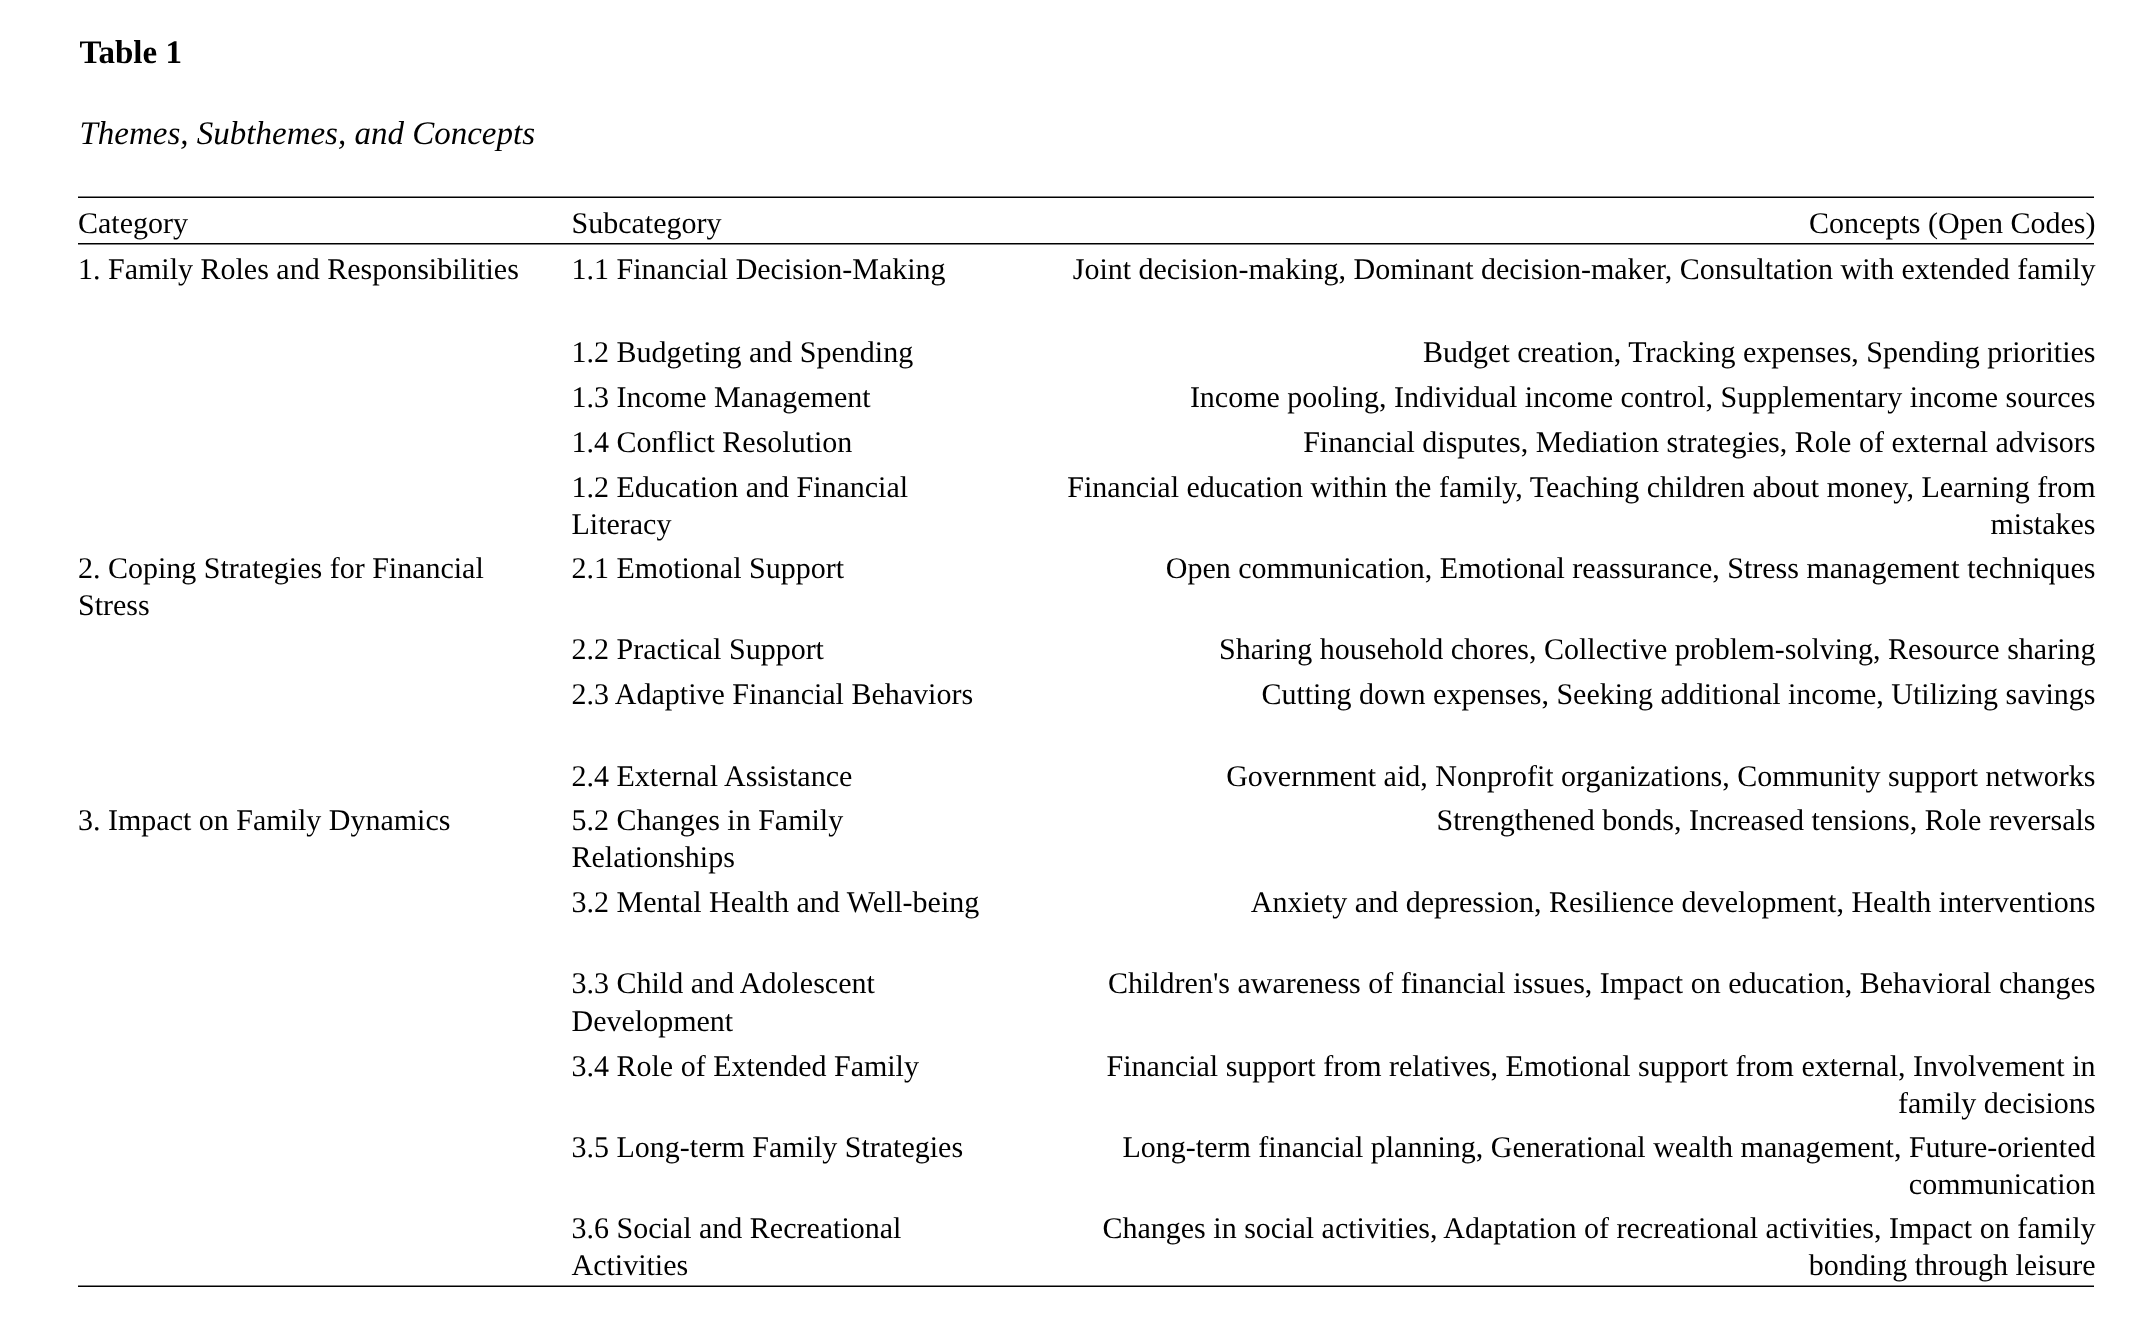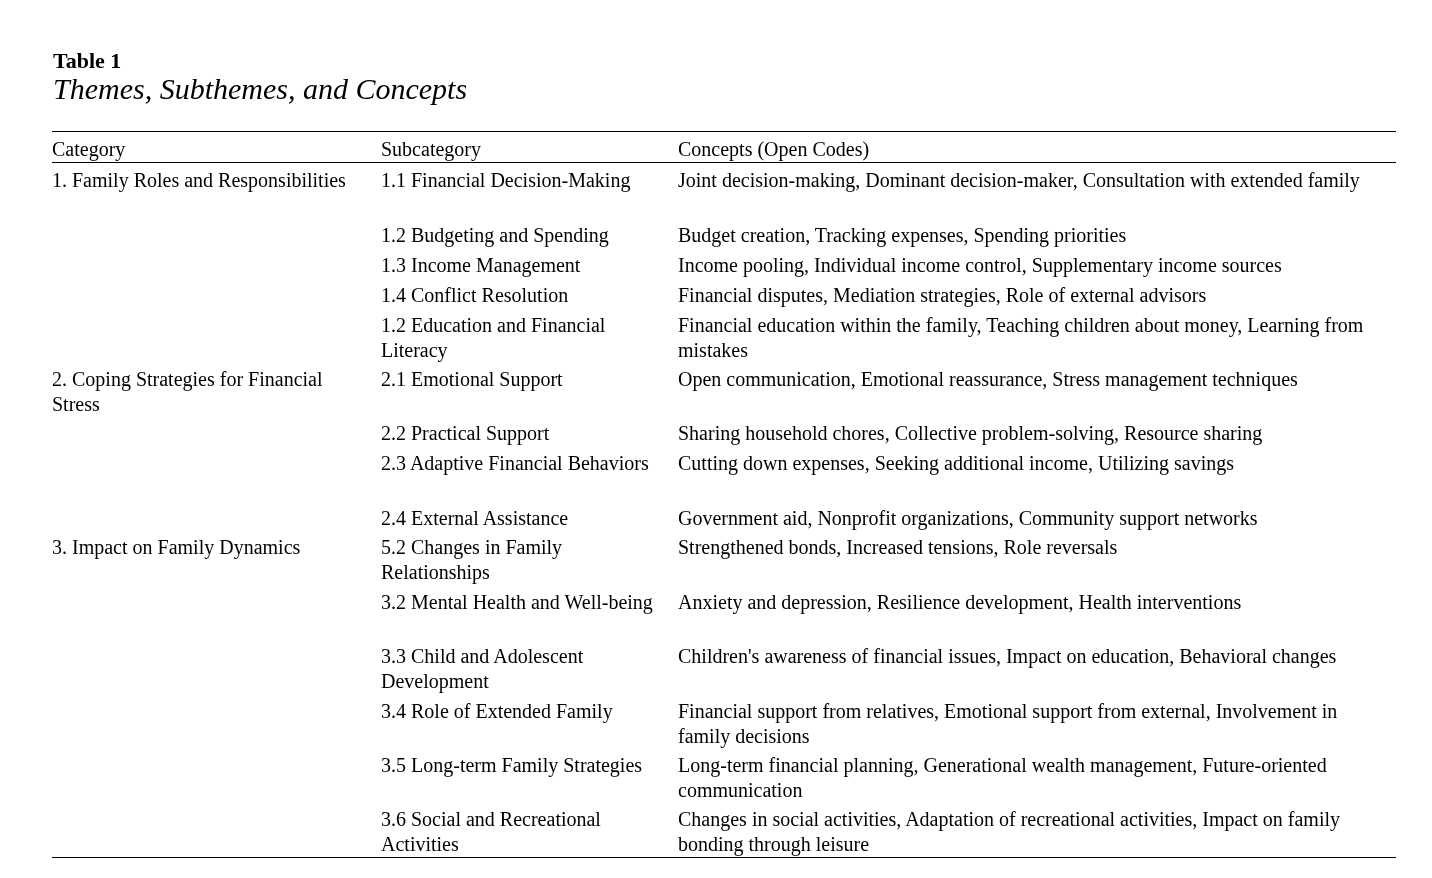--- a/index.html
+++ b/index.html
@@ -3,39 +3,39 @@
   <meta charset="utf-8">
   <style>
     html, body { margin: 0; padding: 0; background: #ffffff; }
     body {
       width: 1432px; height: 878px; position: relative; overflow: hidden;
       font-family: "Liberation Serif", "DejaVu Serif", serif;
       color: #000000;
     }
     .table-label {
       position: absolute; left: 53px; top: 21px;
-      font-size: 22px; font-weight: bold; line-height: 28px; margin-top: 26px;
+      font-size: 22px; font-weight: bold; line-height: 28px;
     }
     .table-title {
       position: absolute; left: 53px; top: 75px;
-      font-size: 30px; font-style: italic; line-height: 28px;
+      font-size: 22px; font-style: italic; line-height: 28px;
     }
     .rule { position: absolute; left: 52px; width: 1344px; height: 0; border-top: 1.3px solid #000; }
     .rule-top { top: 131px; }
     .rule-head { top: 162px; }
     .rule-bottom { top: 857px; }
     .header-row, .data-row {
       position: absolute; left: 52px; width: 1344px;
       font-size: 20px; line-height: 25px;
     }
     .header-row { top: 137px; }
     .cell { position: absolute; top: 0; }
     .c1 { left: 0; width: 300px; }
     .c2 { left: 329px; width: 285px; }
-    .c3 { left: 626px; width: 705px; }
+    .c3 { left: 640px; width: 705px; text-align: right; }
   </style>
 </head>
 <body>
 
 <div class="table-label">Table 1</div>
 <div class="table-title">Themes, Subthemes, and Concepts</div>
 
 <div class="rule rule-top"></div>
 <div class="header-row">
   <div class="cell c1">Category</div>

